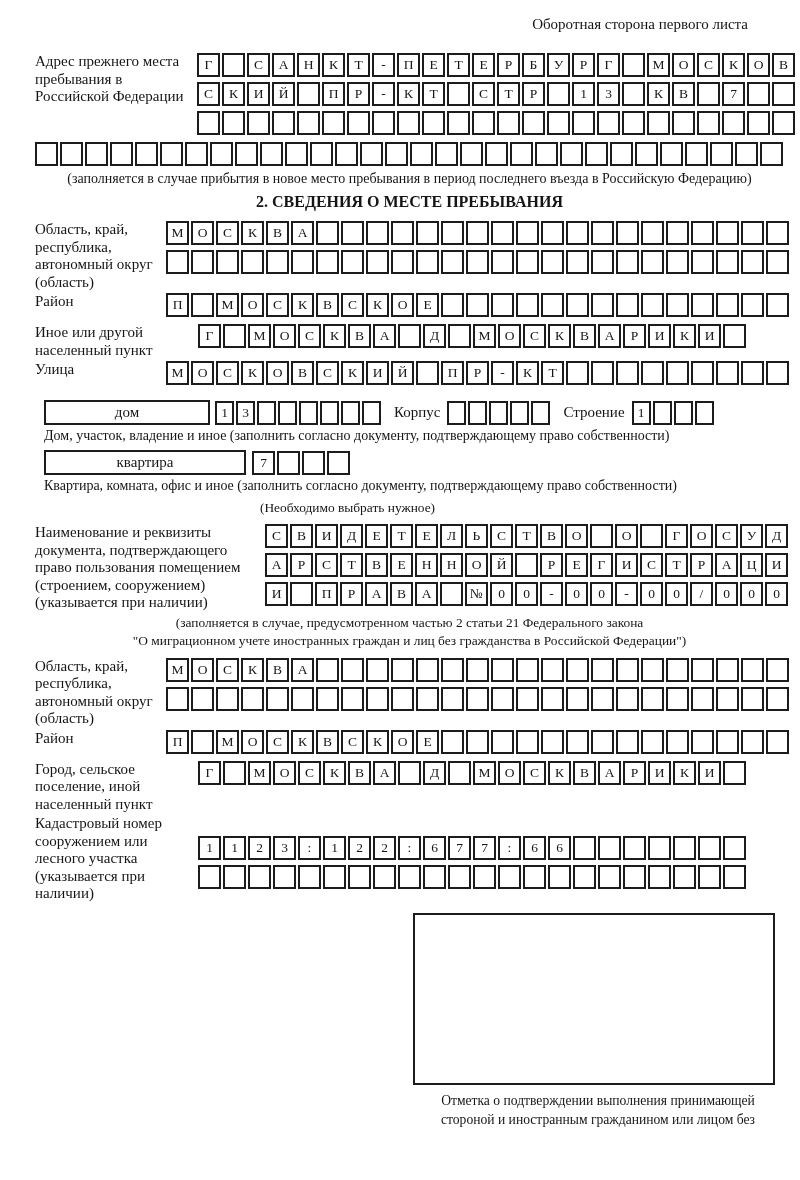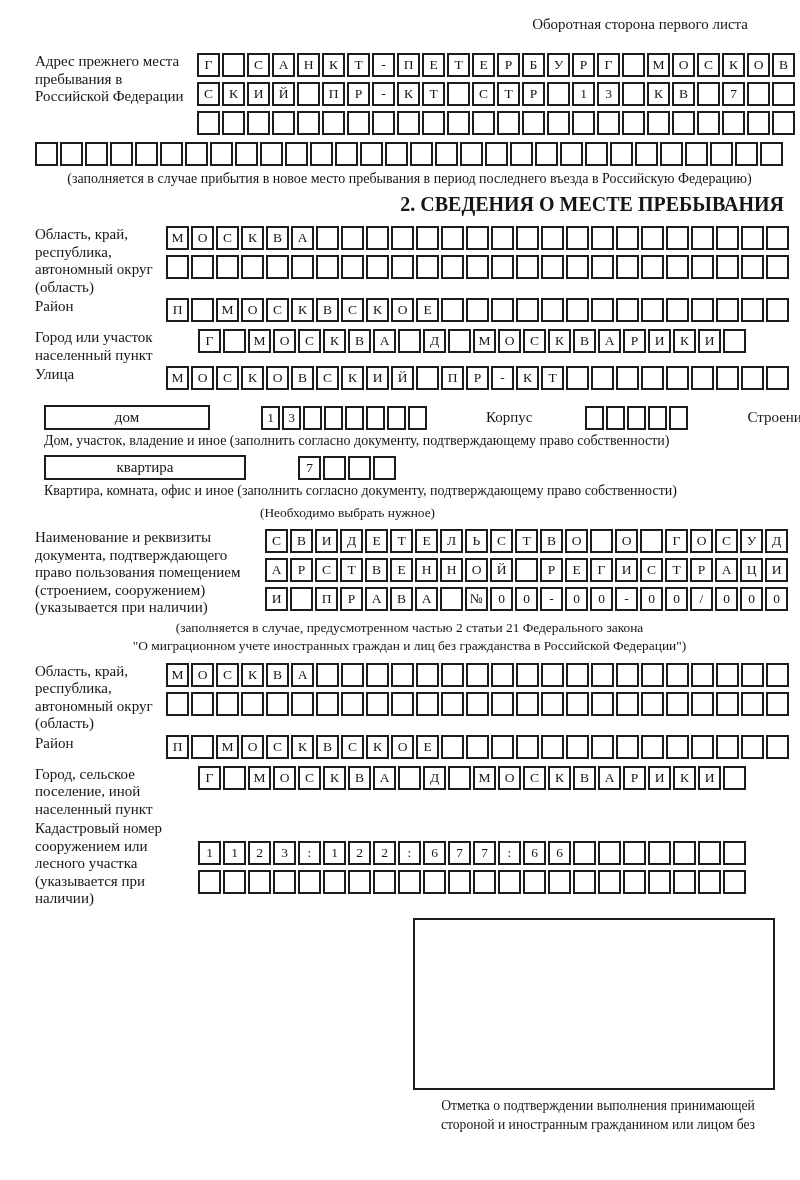--- a/index.html
+++ b/index.html
@@ -13,26 +13,26 @@
   .lbl{flex:none;font-size:15px;line-height:17.5px;}
   .w162{width:162px;} .w131{width:131px;} .w163{width:163px;} .w230{width:230px;}
   .rows{flex:1;min-width:0;}
 
   .cellrow{display:flex;gap:2px;margin-bottom:5px;}
   .cell{flex:none;box-sizing:content-box;width:19px;height:20px;border:2px solid #1c1c1c;
         text-align:center;font-size:13.5px;line-height:20px;background:#fff;}
   .sm .cell{width:15px;}
 
   .note{font-size:14px;text-align:center;margin:2px 0 6px 0;}
-  .h2{font-size:20px;font-weight:bold;text-align:right;margin:6px 0 10px 0;}
+  .h2{font-size:16px;font-weight:bold;text-align:center;margin:6px 0 10px 0;}
   .h3{font-size:15.5px;font-weight:bold;text-align:center;margin:14px 0 8px 0;}
   .sub{font-size:13.4px;text-align:center;line-height:18px;margin-bottom:8px;}
   .sub span{display:block;}
 
-  .houserow{display:flex;align-items:center;margin:10px 0 3px 9px;font-size:15px;gap:46px;}
+  .houserow{display:flex;align-items:center;margin:10px 0 3px 9px;font-size:15px;}
   .labelbox{flex:none;box-sizing:content-box;border:2px solid #1c1c1c;height:21px;line-height:21px;
             text-align:center;font-size:15px;}
   .dombox{width:162px;margin-right:5px;}
   .kvbox{width:198px;margin-right:6px;}
   .houserow .cellrow{margin-bottom:0;}
   .inlab{margin:0 7px 0 13px;}
 
   .stayrow{display:flex;align-items:center;font-size:15px;margin:8px 0 3px 0;}
   .checkbox{flex:none;box-sizing:content-box;width:16px;height:17px;border:2px solid #1c1c1c;
             text-align:center;font-size:13px;line-height:17px;margin:0 9px 0 10px;}
@@ -258,21 +258,21 @@
           <span class="cell"></span>
           <span class="cell"></span>
           <span class="cell"></span>
           <span class="cell"></span>
           <span class="cell"></span>
         </div>
     </div>
   </div>
 
   <div class="block">
-    <div class="lbl w163">Город или участок населенный пункт</div>
+    <div class="lbl w163">Иное или другой населенный пункт</div>
     <div class="rows">
       <div class="cellrow">
           <span class="cell">Г</span>
           <span class="cell"></span>
           <span class="cell">М</span>
           <span class="cell">О</span>
           <span class="cell">С</span>
           <span class="cell">К</span>
           <span class="cell">В</span>
           <span class="cell">А</span>

